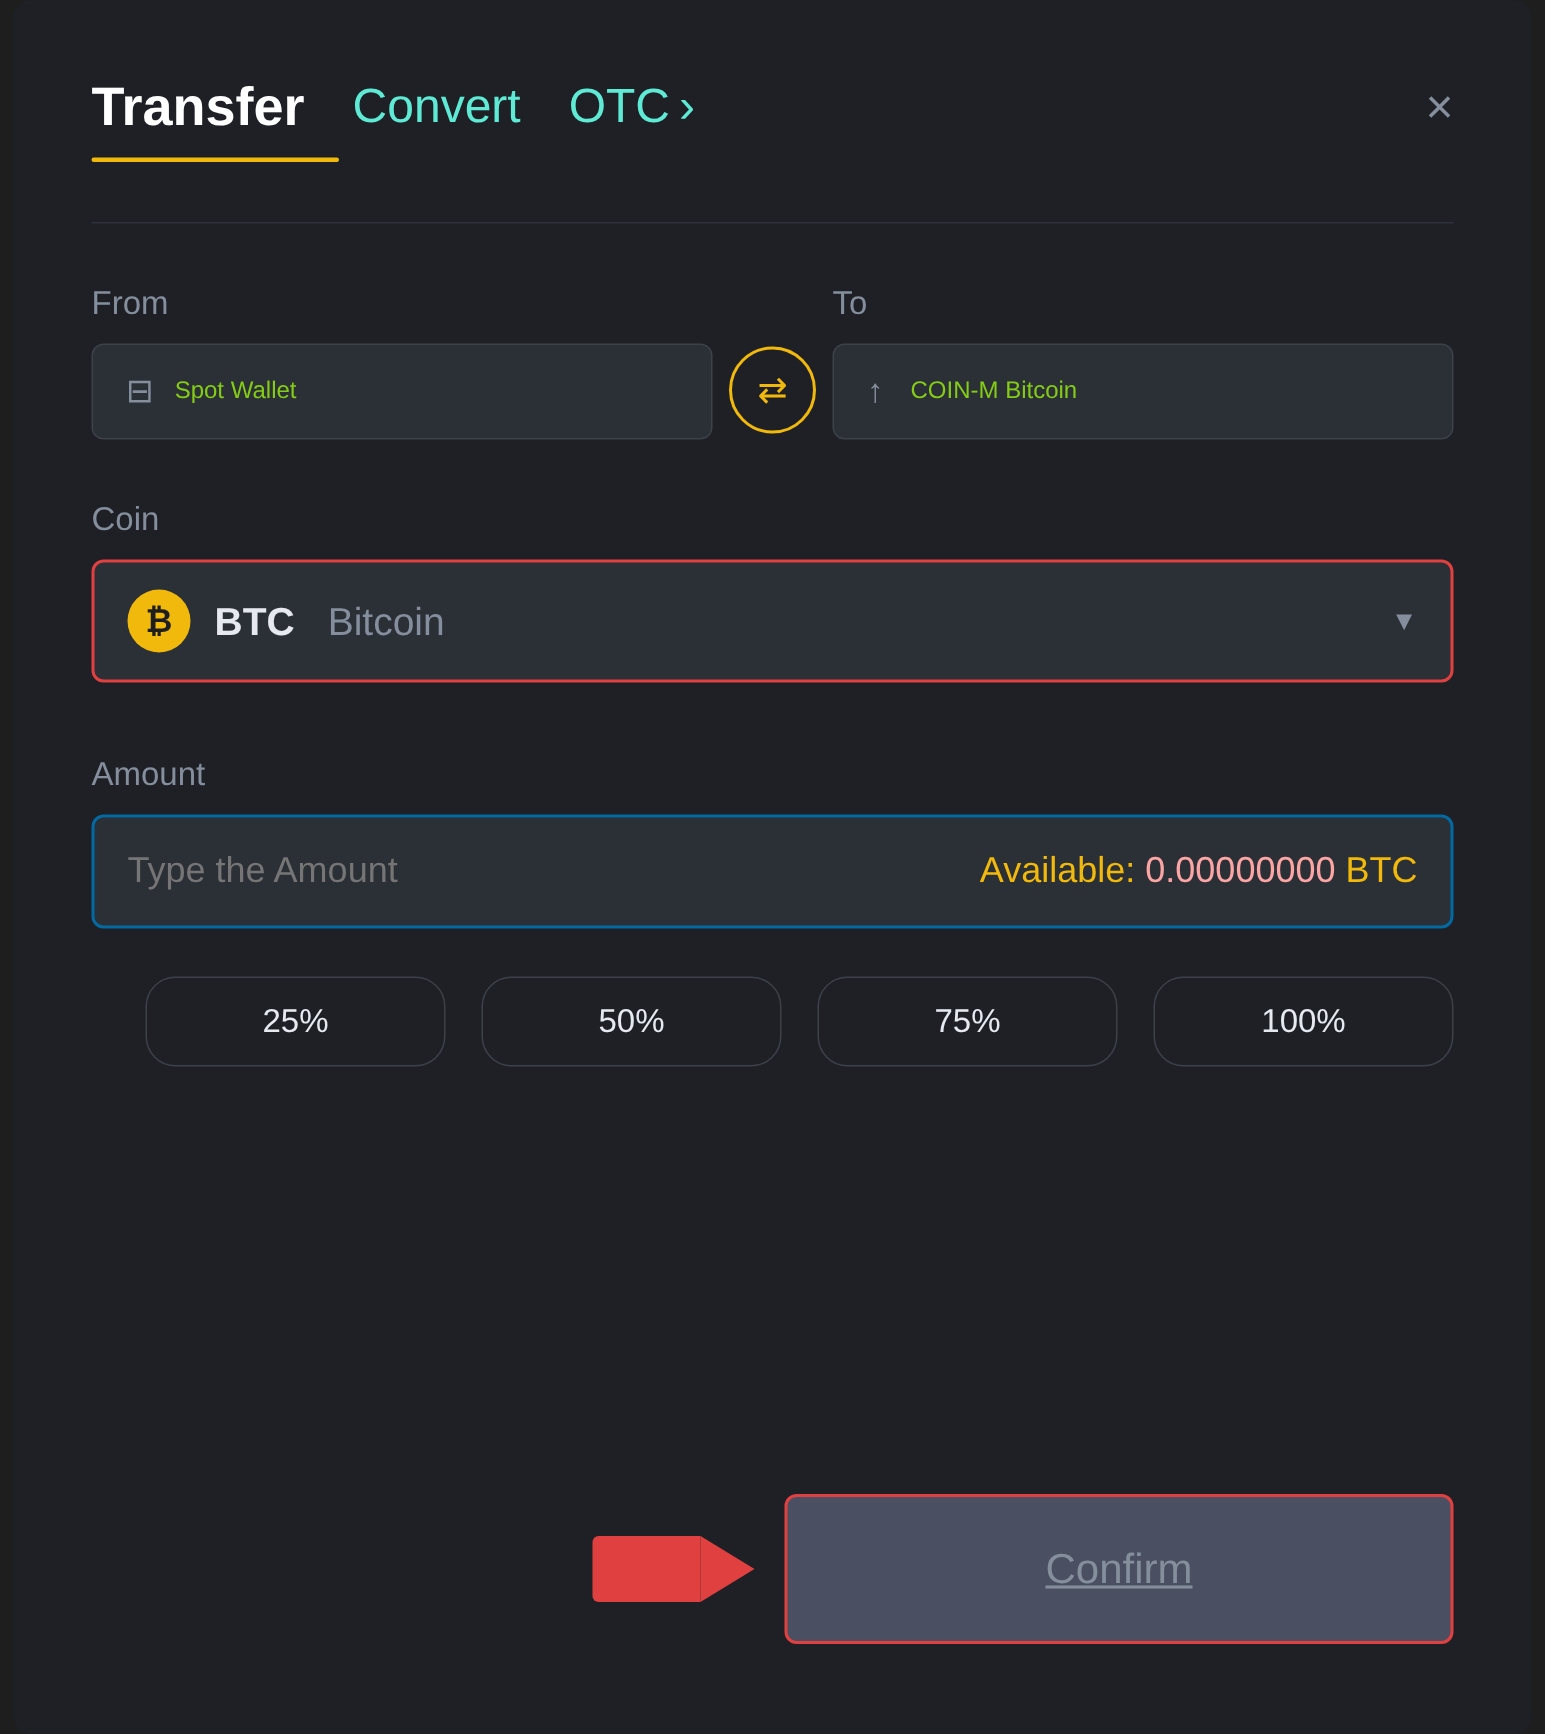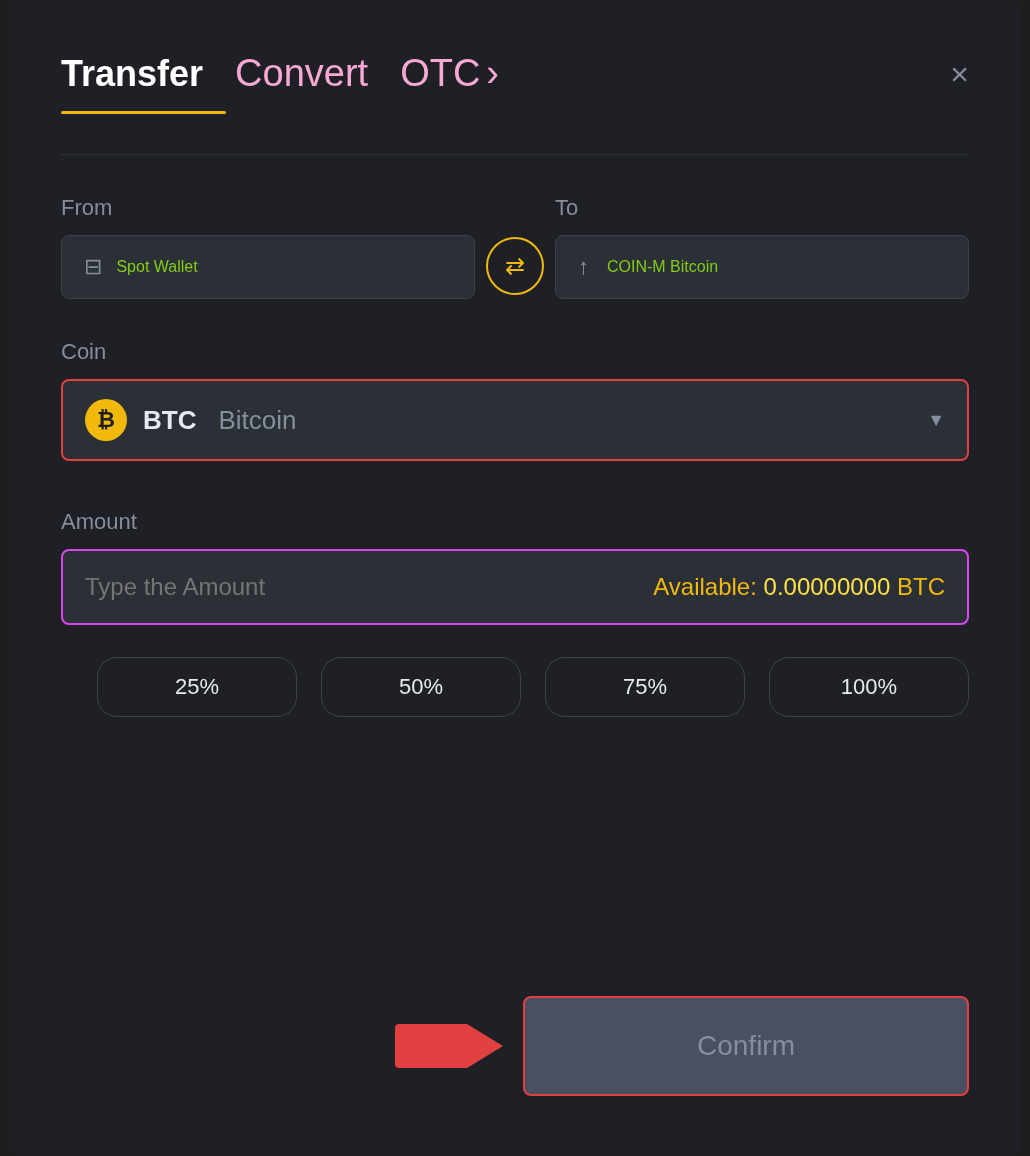--- a/index.html
+++ b/index.html
@@ -32,22 +32,22 @@
       margin-bottom: 0;
     }
 
     .header-title {
       font-size: 36px;
       font-weight: 700;
       color: #ffffff;
     }
 
     .header-nav-item {
-      font-size: 38px;
-      color: #f9a8d4;
+      font-size: 32px;
+      color: #5eead4;
       cursor: pointer;
       padding: 4px 0;
     }
 
     .otc-item {
       display: flex;
       align-items: center;
       gap: 6px;
     }
 
@@ -195,21 +195,21 @@
 
     
     .amount-label {
       font-size: 22px;
       color: #848e9c;
       margin-bottom: 14px;
     }
 
     .amount-box {
       background: #2b2f36;
-      border: 2px solid #d946ef;
+      border: 2px solid #0369a1;
       border-radius: 8px;
       padding: 22px 22px;
       display: flex;
       align-items: flex-end;
       justify-content: space-between;
       margin-bottom: 32px;
     }
 
     .amount-input {
       background: transparent;
@@ -269,20 +269,21 @@
     .confirm-btn {
       flex: 1;
       background: #4a5061;
       border: 2px solid #e04040;
       border-radius: 8px;
       padding: 32px 0;
       color: #848e9c;
       font-size: 28px;
       cursor: pointer;
       text-align: center;
+      text-decoration: underline;
     }
 
     
     .futures-icon {
       color: #848e9c;
       font-size: 22px;
       margin-right: 4px;
     }
   </style>
 </head>
@@ -338,21 +339,21 @@
     </div>
   </div>
 
   <div>
     <div class="amount-label">Amount</div>
     <div class="amount-box">
       <input class="amount-input" type="text" placeholder="Type the Amount" style="">
       <div class="amount-available">
         <span>Available:</span>
         <span> </span>
-        <span style="color:#fde047;">0.00000000</span>
+        <span style="color:#fca5a5;">0.00000000</span>
         <span> </span>
         <span style="color:#f0b90b;">BTC</span>
       </div>
     </div>
   </div>
 
   <div class="pct-row">
     <button class="pct-btn">25%</button>
     <button class="pct-btn">50%</button>
     <button class="pct-btn">75%</button>

